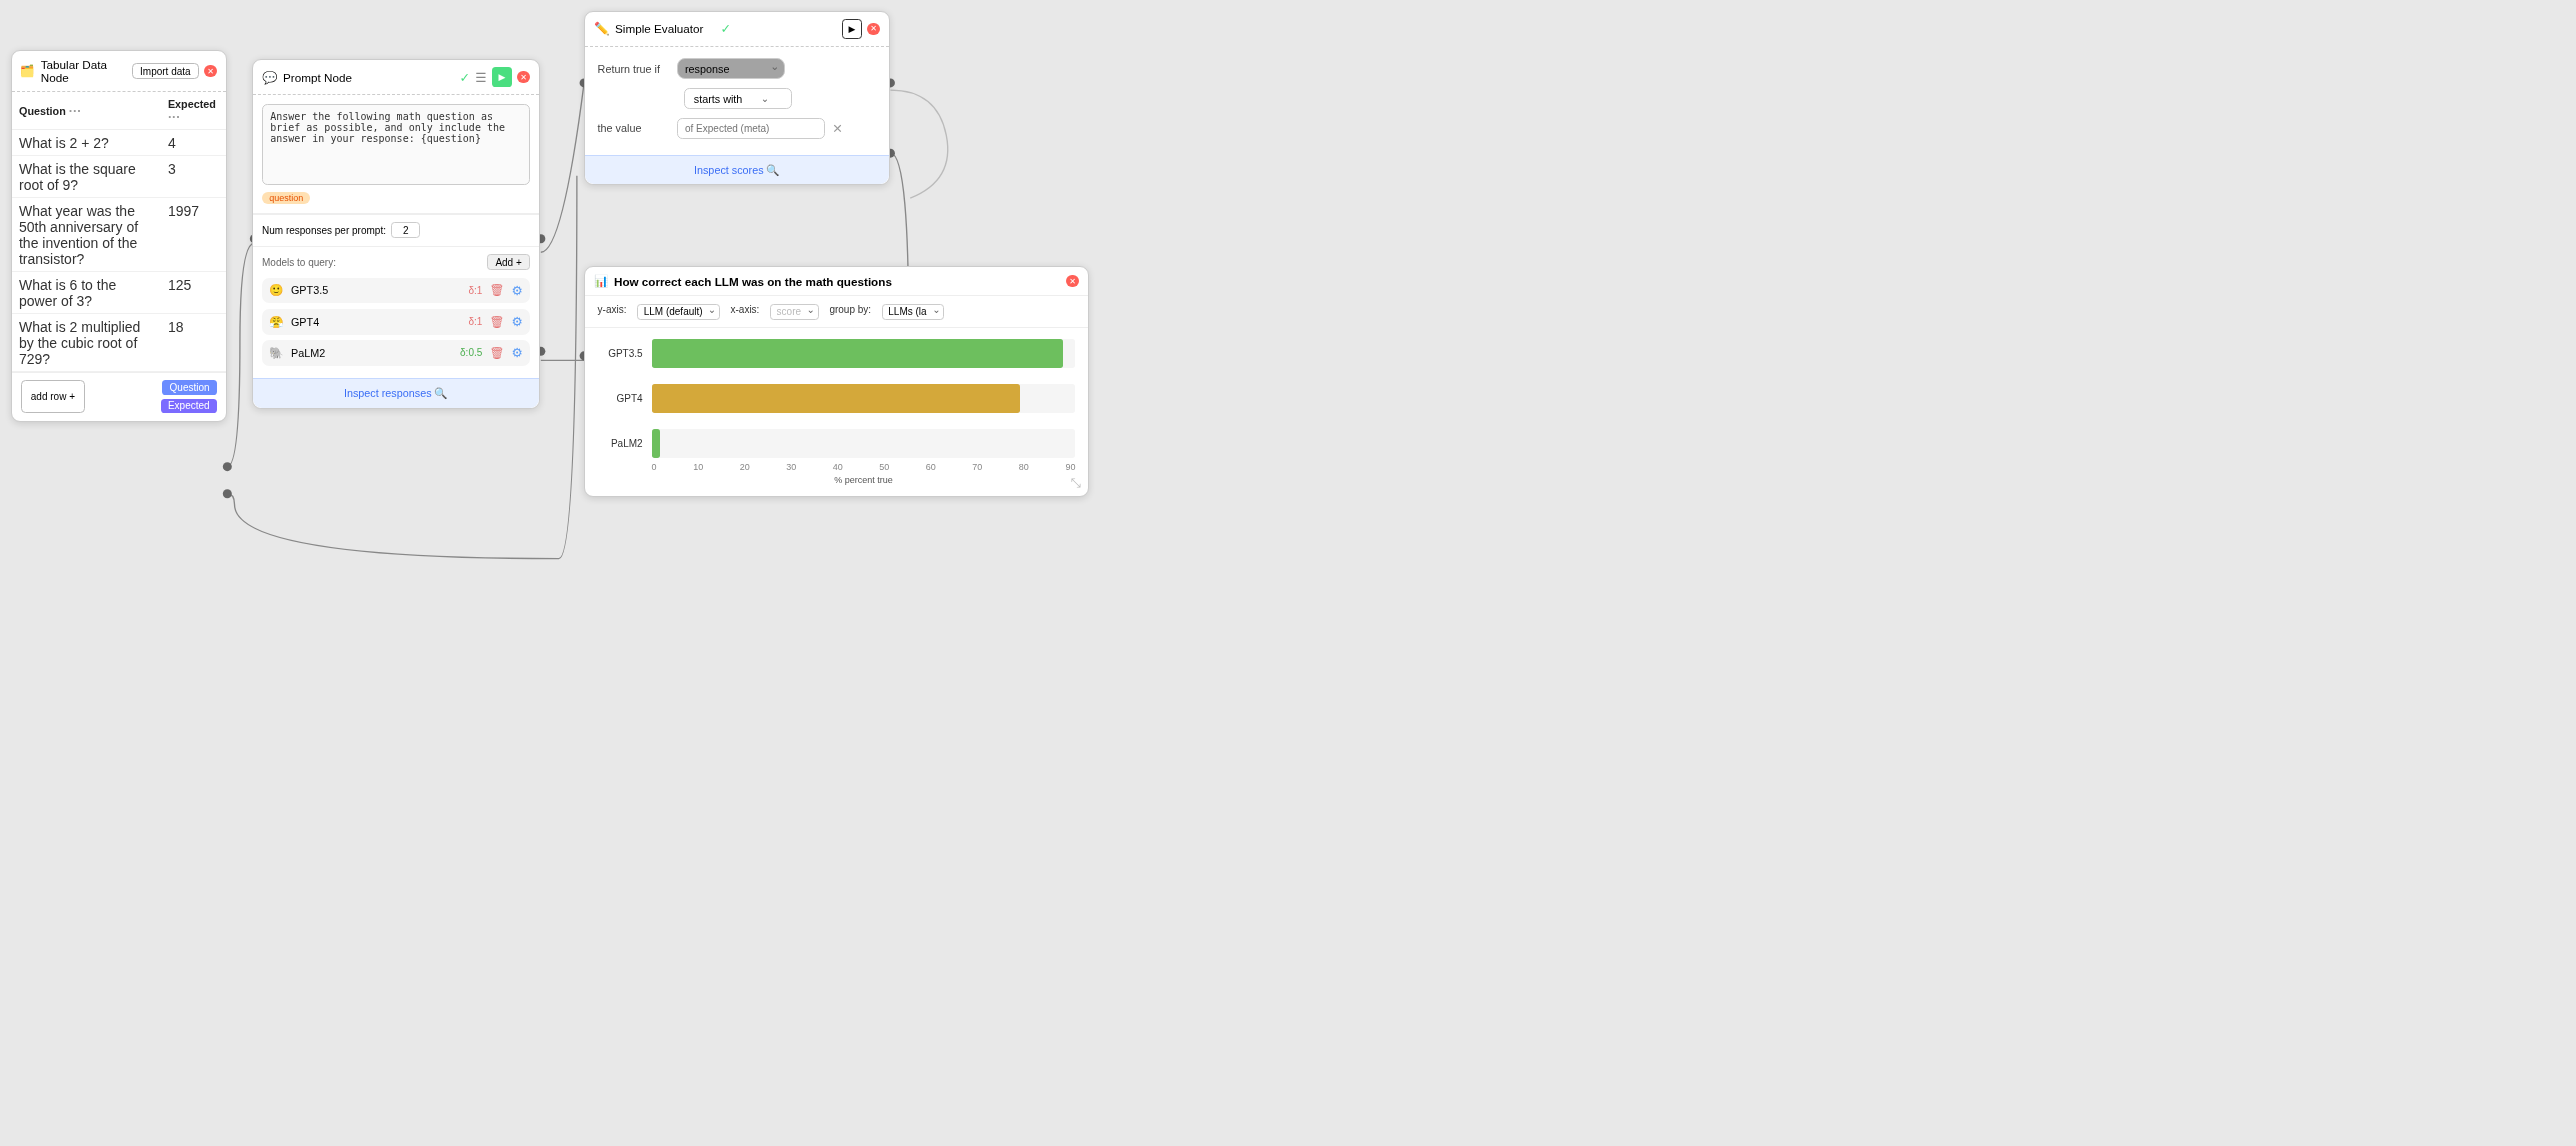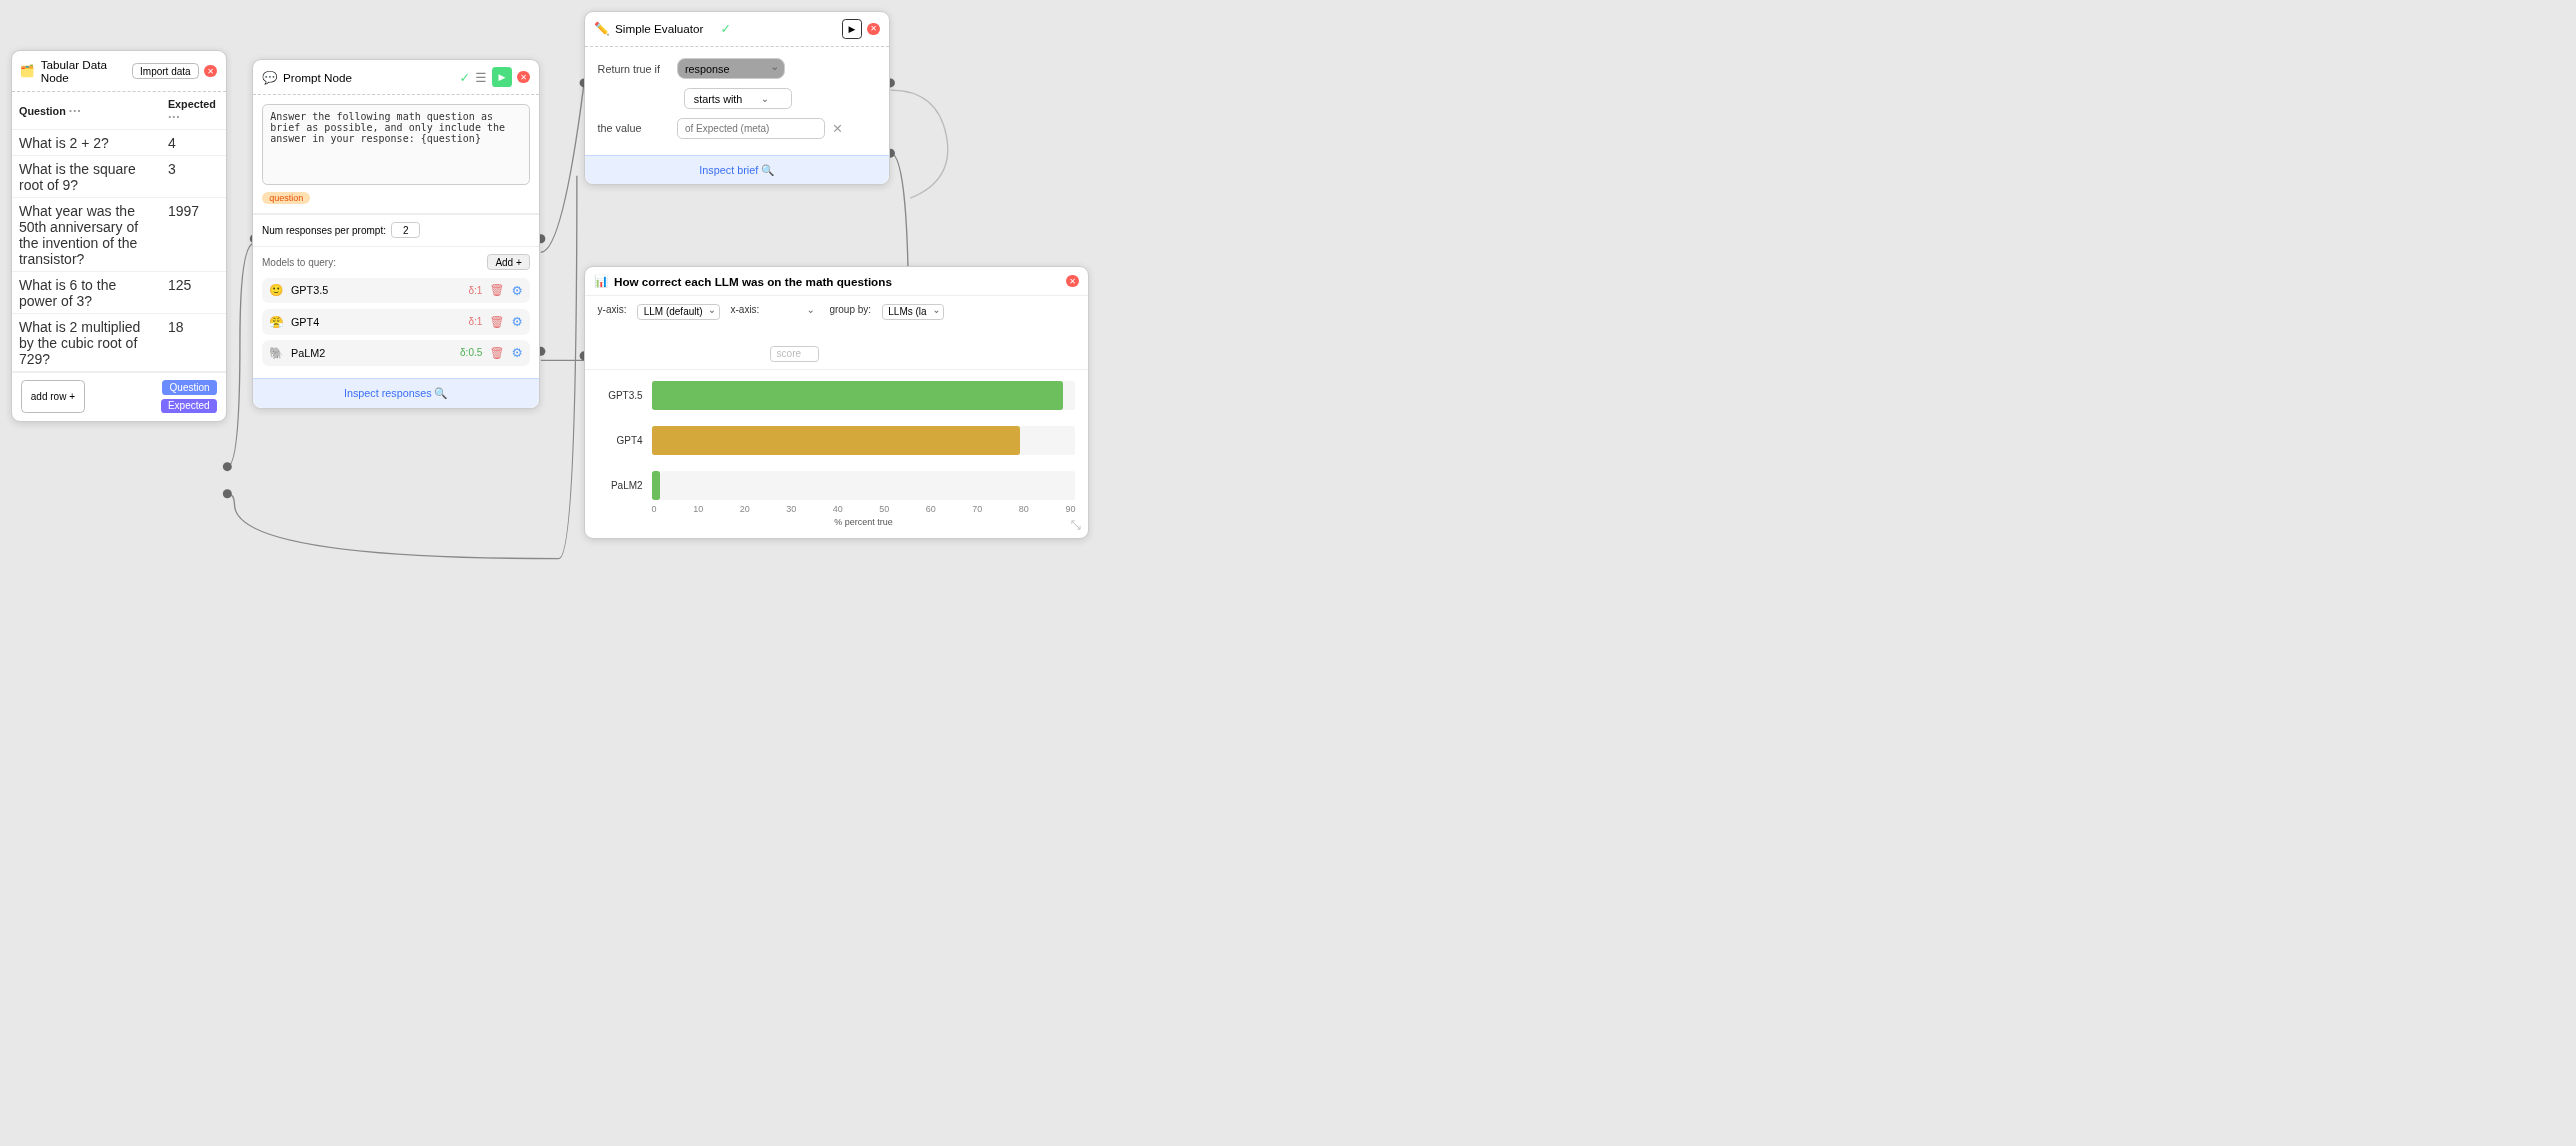--- a/index.html
+++ b/index.html
@@ -634,40 +634,40 @@
           <span style="margin-left:auto; color:#666; font-size:10px;">⌄</span>
         </div>
       </div>
       <div class="value-row">
         <span class="eval-label">the value</span>
         <input class="value-input" type="text" placeholder="of Expected (meta)" style="">
         <span class="x-btn">✕</span>
       </div>
     </div>
     <div class="inspect-bar-eval">
-      <span class="inspect-link">Inspect brief 🔍</span>
+      <span class="inspect-link">Inspect scores 🔍</span>
     </div>
   </div>
 
   <div class="node chart-node">
     <div class="chart-header">
       <span>📊</span>
       <span class="chart-title">How correct each LLM was on the math questions</span>
       <button class="close-btn">✕</button>
     </div>
     <div class="chart-controls">
       <span class="axis-label">y-axis:</span>
       <div class="axis-select-wrap">
         <select class="axis-select">
           <option>LLM (default)</option>
         </select>
       </div>
       <span class="axis-label">x-axis:</span>
       <div class="axis-select-wrap">
-        <select class="axis-select" style="color:#bbb;margin-top:42px;">
+        <select class="axis-select" style="color:#bbb;">
           <option>score</option>
         </select>
       </div>
       <span class="axis-label">group by:</span>
       <div class="axis-select-wrap">
         <select class="axis-select">
           <option>LLMs (la</option>
         </select>
       </div>
     </div>

